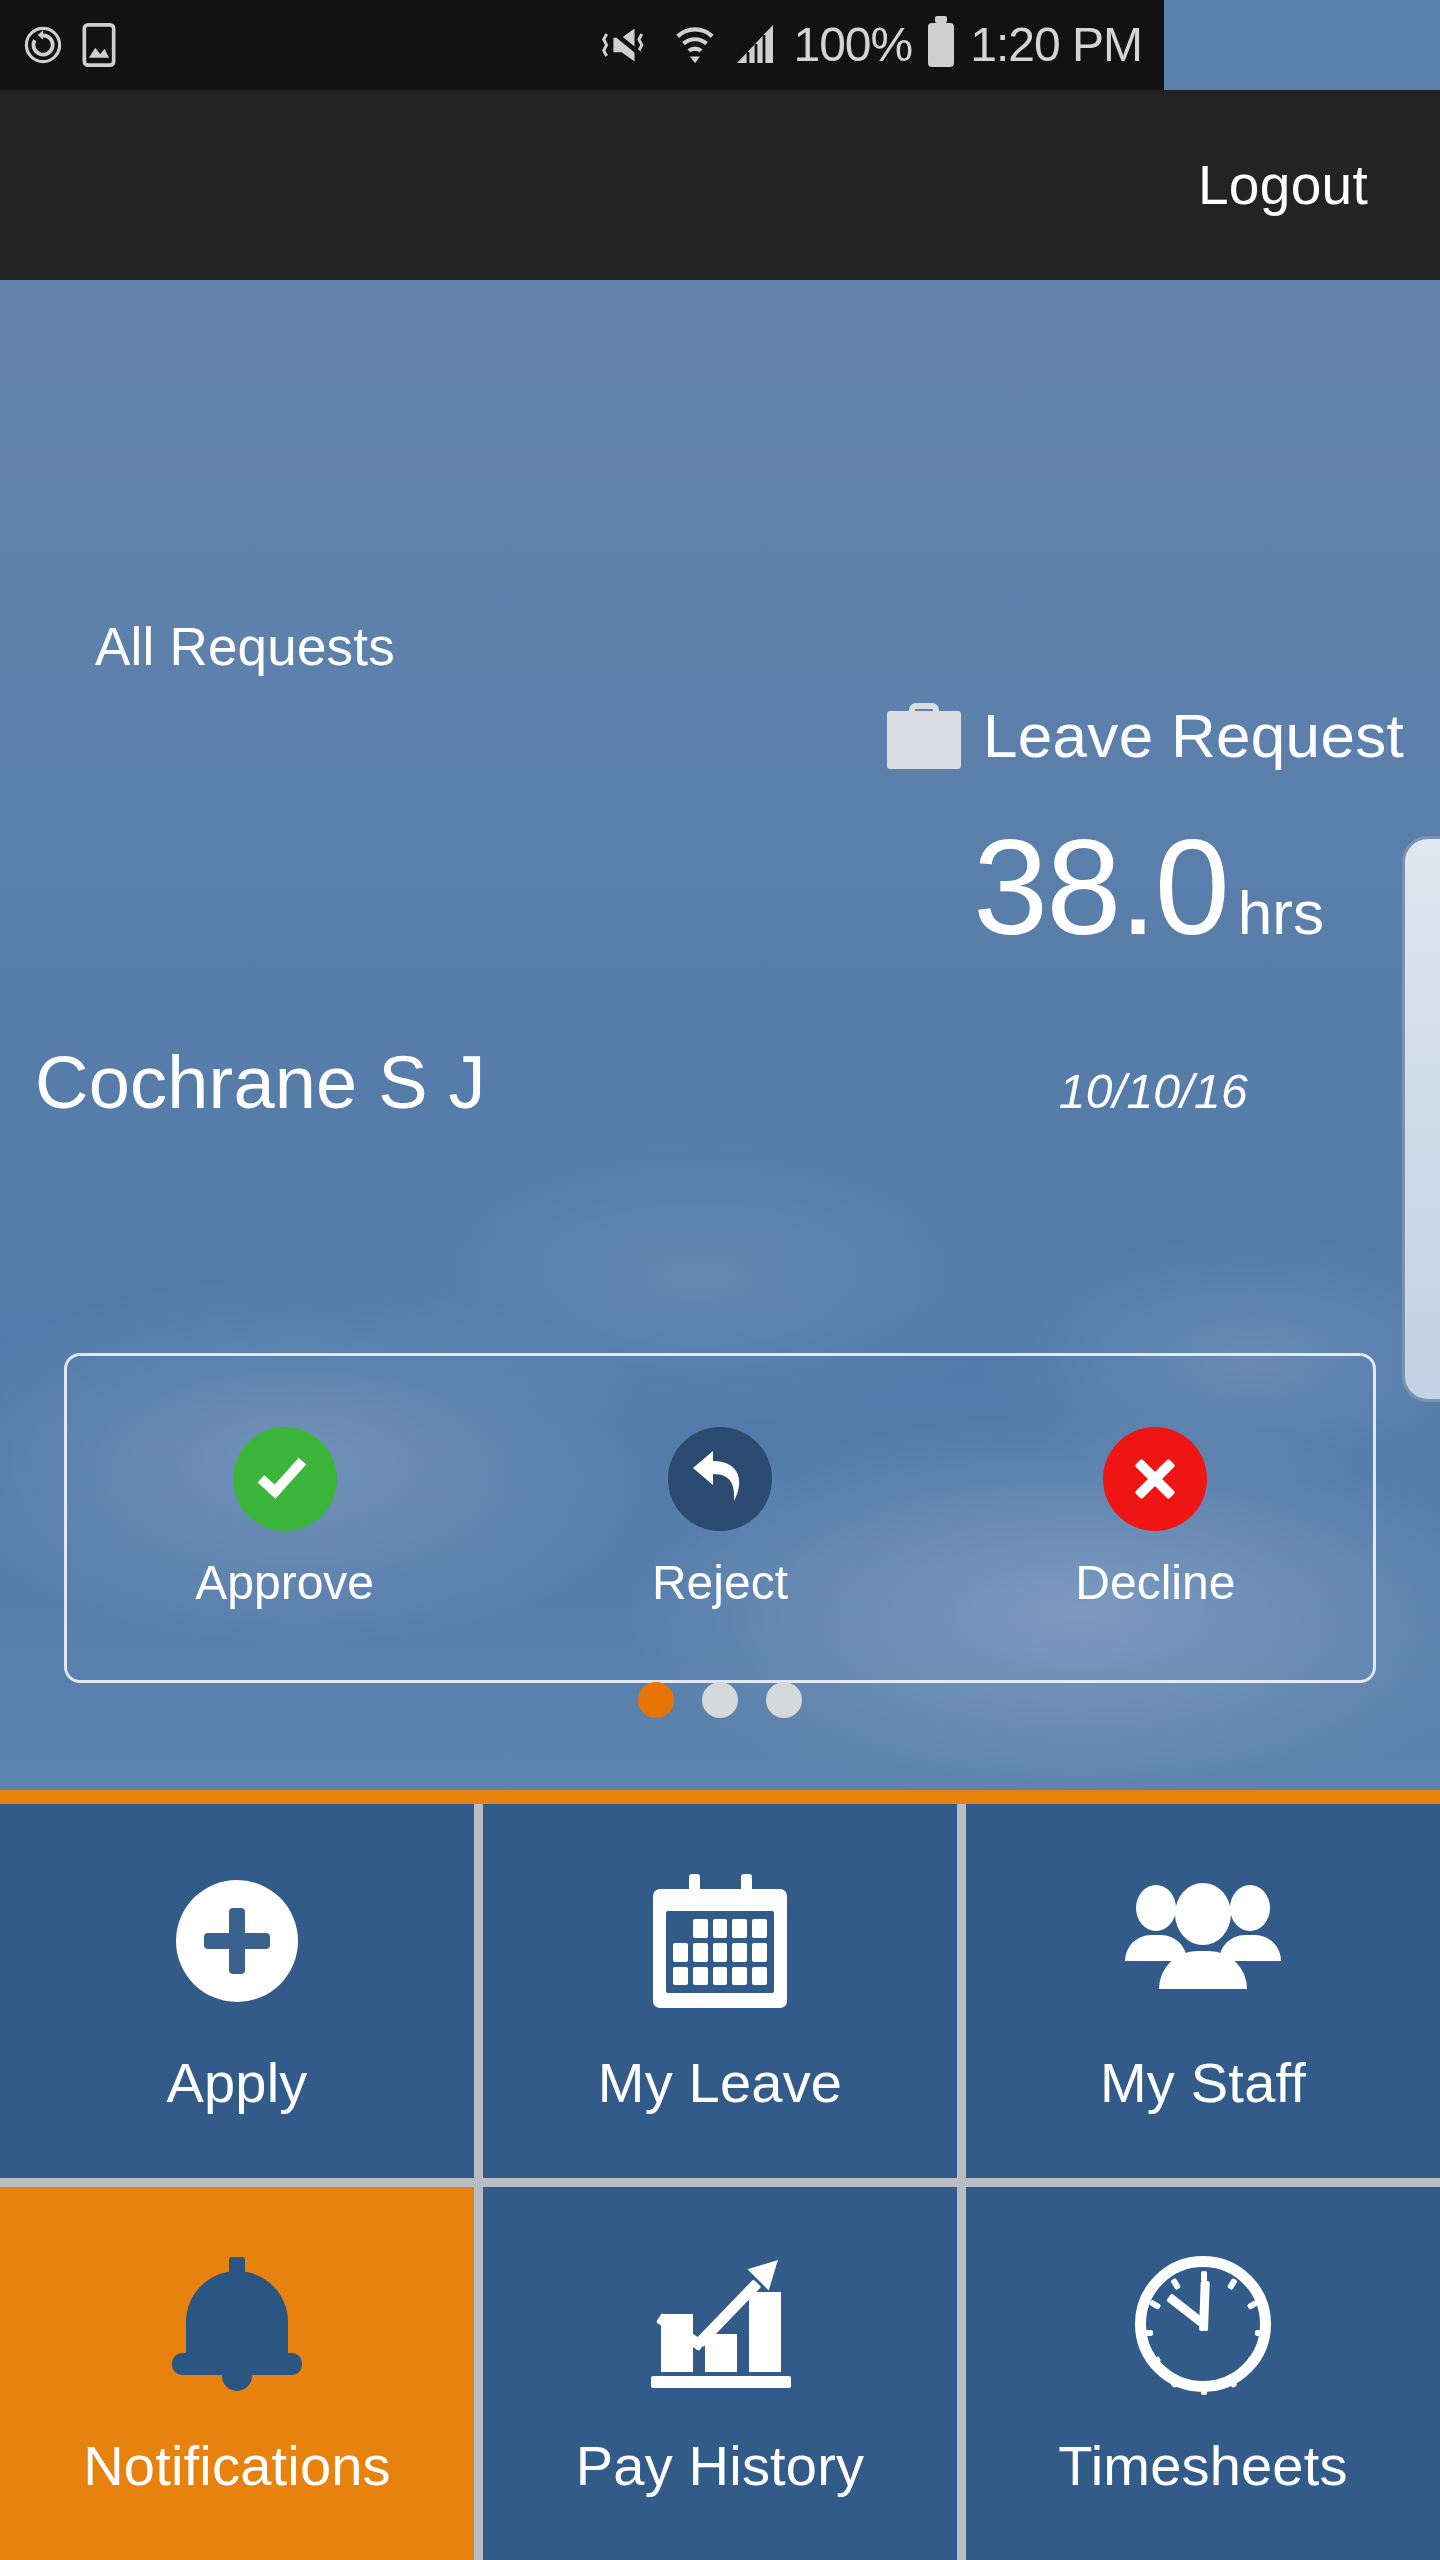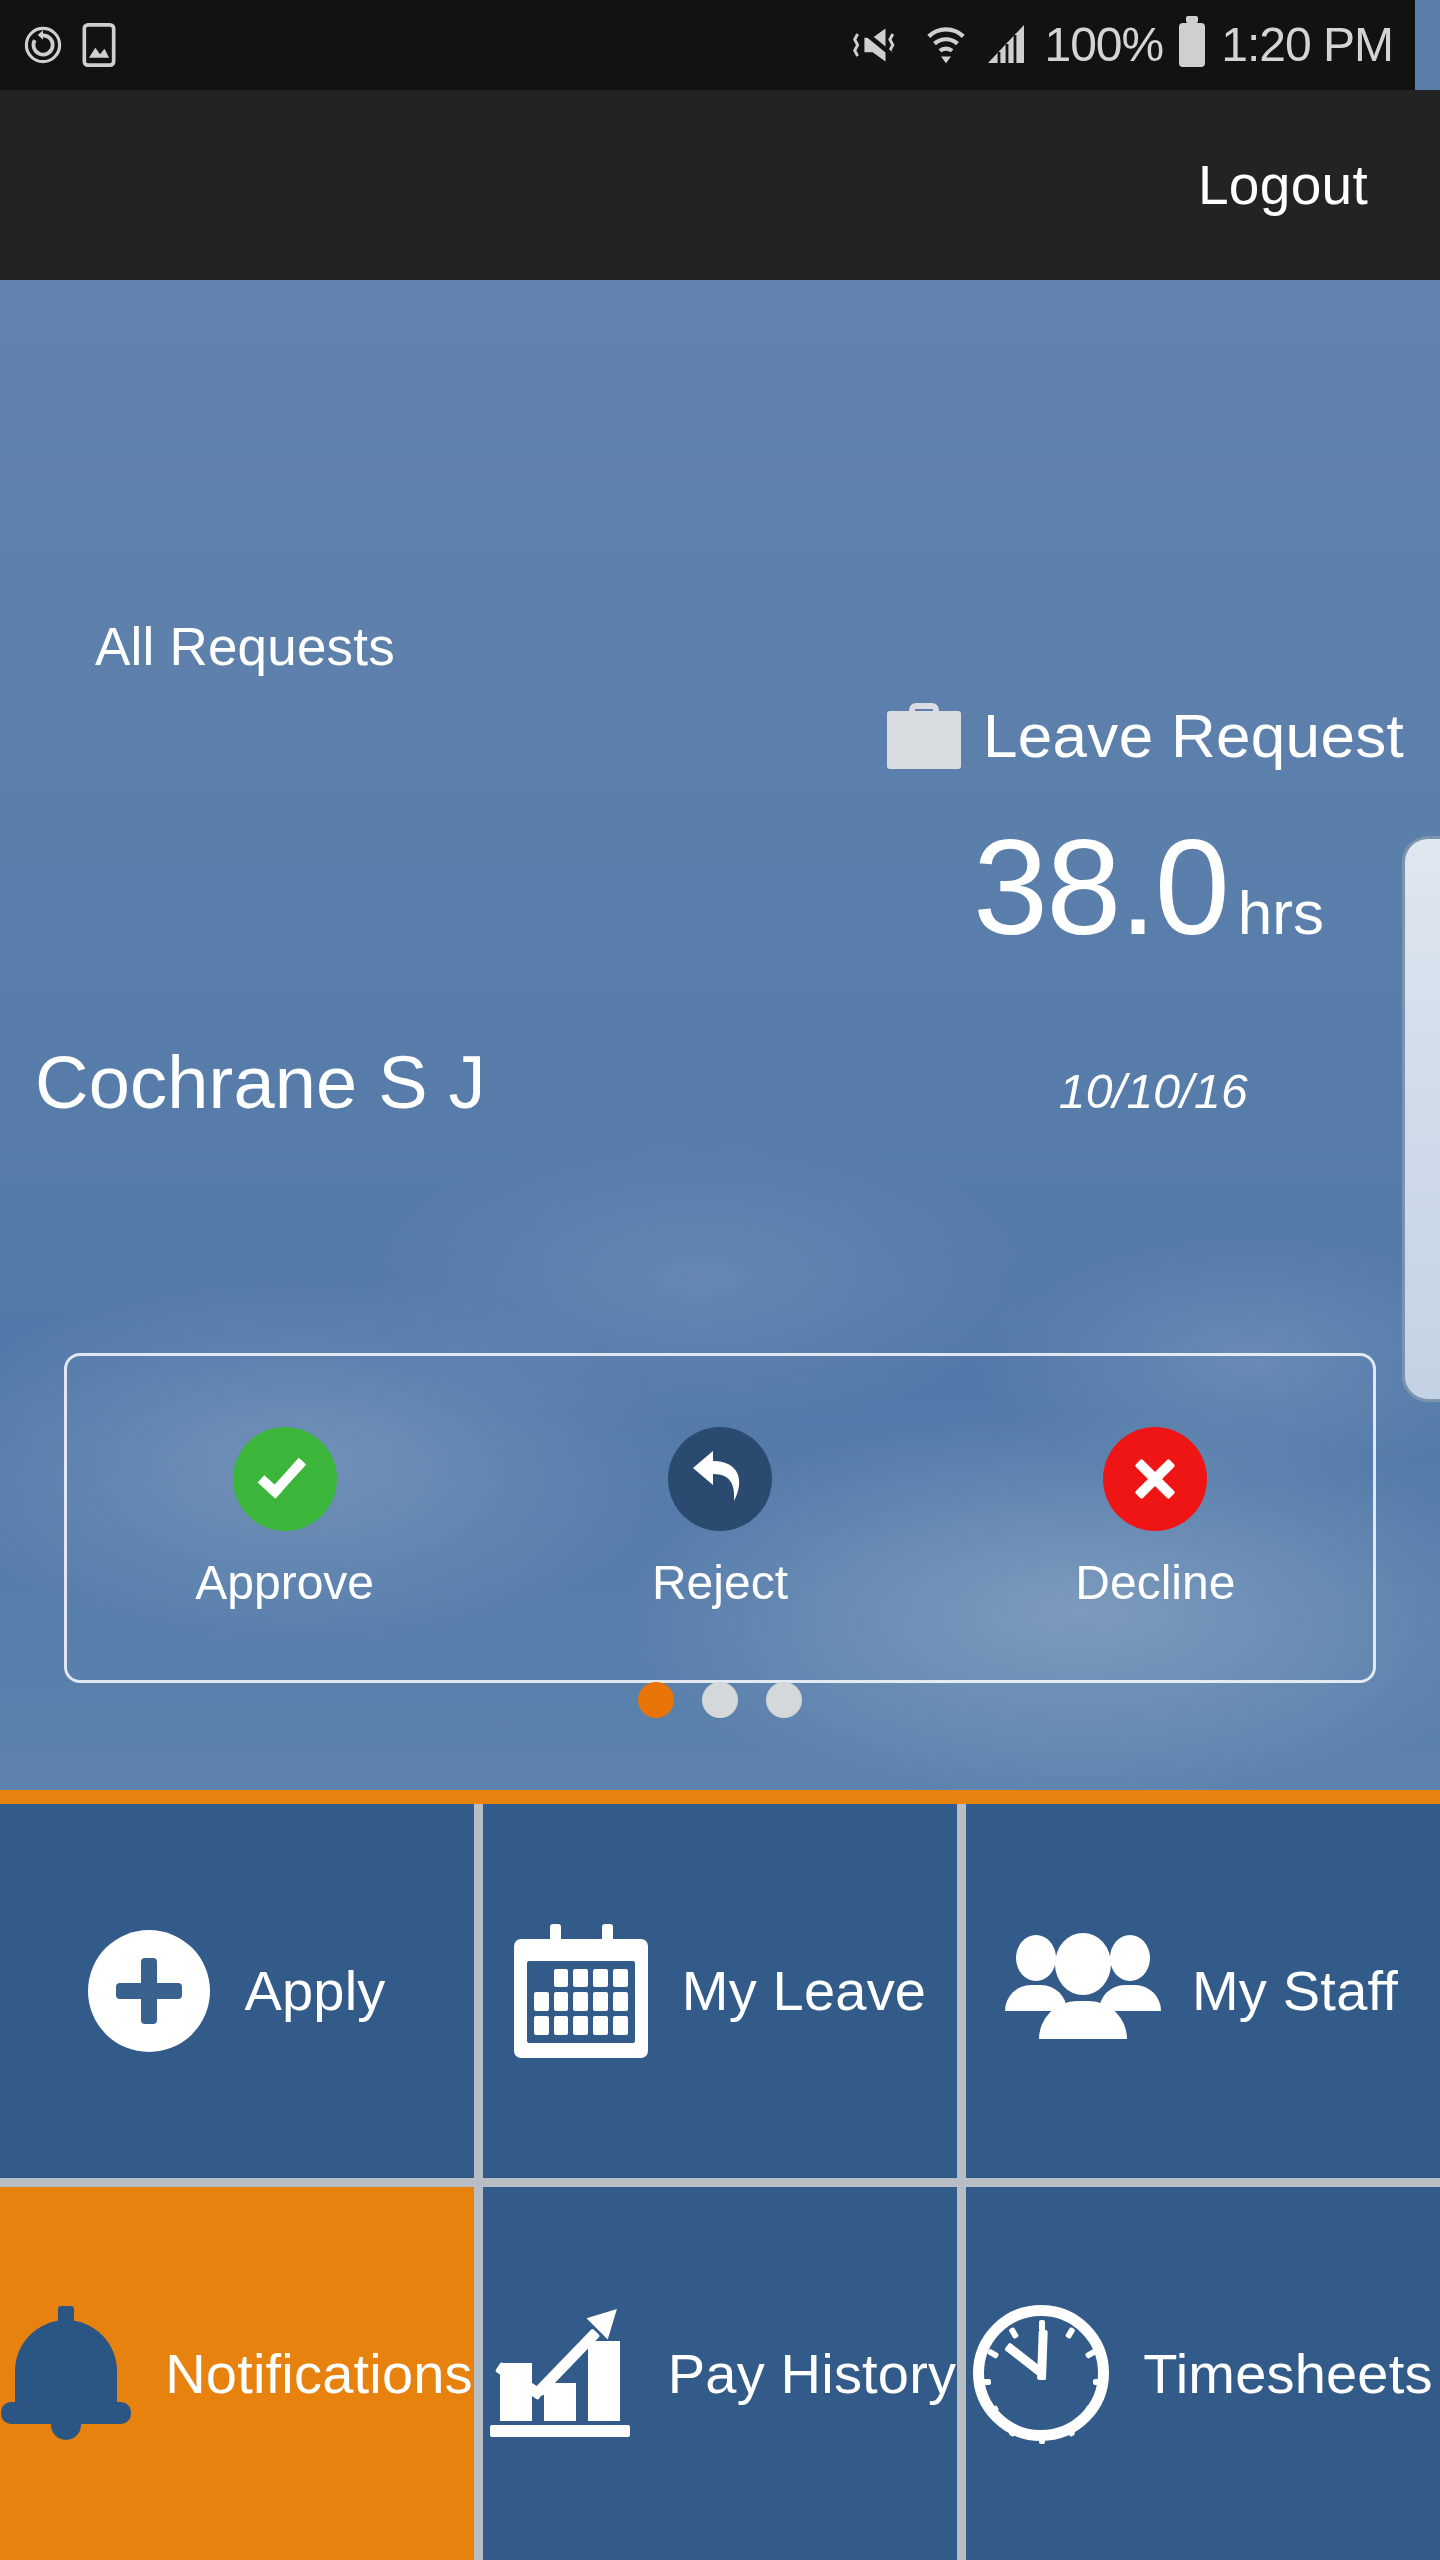--- a/index.html
+++ b/index.html
@@ -6,21 +6,21 @@
   html, body {
     width:1440px; height:2560px;
     background:#5b7fab;
     font-family:"Liberation Sans", sans-serif;
     overflow:hidden;
   }
   #screen { position:relative; width:1440px; height:2560px; overflow:hidden; }
 
   
   .statusbar{
-    position:absolute; top:0; left:0; width:1415px; height:90px;
+    position:absolute; top:0; left:0; width:1164px; height:90px;
     background:#121212; display:flex; align-items:center;
     padding:14px 22px; color:#cfcfcf;
   }
   .sb-left{ display:flex; align-items:center; gap:18px; }
   .sb-right{ margin-left:auto; display:flex; align-items:center; gap:16px; }
   .sb-icon{ display:flex; align-items:center; justify-content:center; }
   .sb-text{ font-size:48px; color:#d4d4d4; letter-spacing:-1px; line-height:1; }
   .sb-batt{
     width:26px; height:44px; border:4px solid #cfcfcf; border-radius:4px;
     position:relative; background:#cfcfcf;
@@ -136,21 +136,21 @@
 
   
   .grid{
     position:absolute; top:1790px; left:0; width:1440px; height:770px;
     background:#b9bec4;
     border-top:14px solid #e8820f;
     display:grid; grid-template-columns:repeat(3,1fr); grid-template-rows:repeat(2,1fr);
     gap:9px;
   }
   .tile{
-    background:#325b89; display:flex; 
+    background:#325b89; display:flex; flex-direction:column;
     align-items:center; justify-content:center; gap:34px; position:relative;
   }
   .tile.accent{ background:#e8820f; }
   .tile-label{ color:#fff; font-size:56px; letter-spacing:0.2px; }
   .tile-icon{ display:flex; align-items:center; justify-content:center; height:150px; }
 
   
   .ic-plus{
     width:122px; height:122px; border-radius:50%; background:#fff;
     position:relative;

